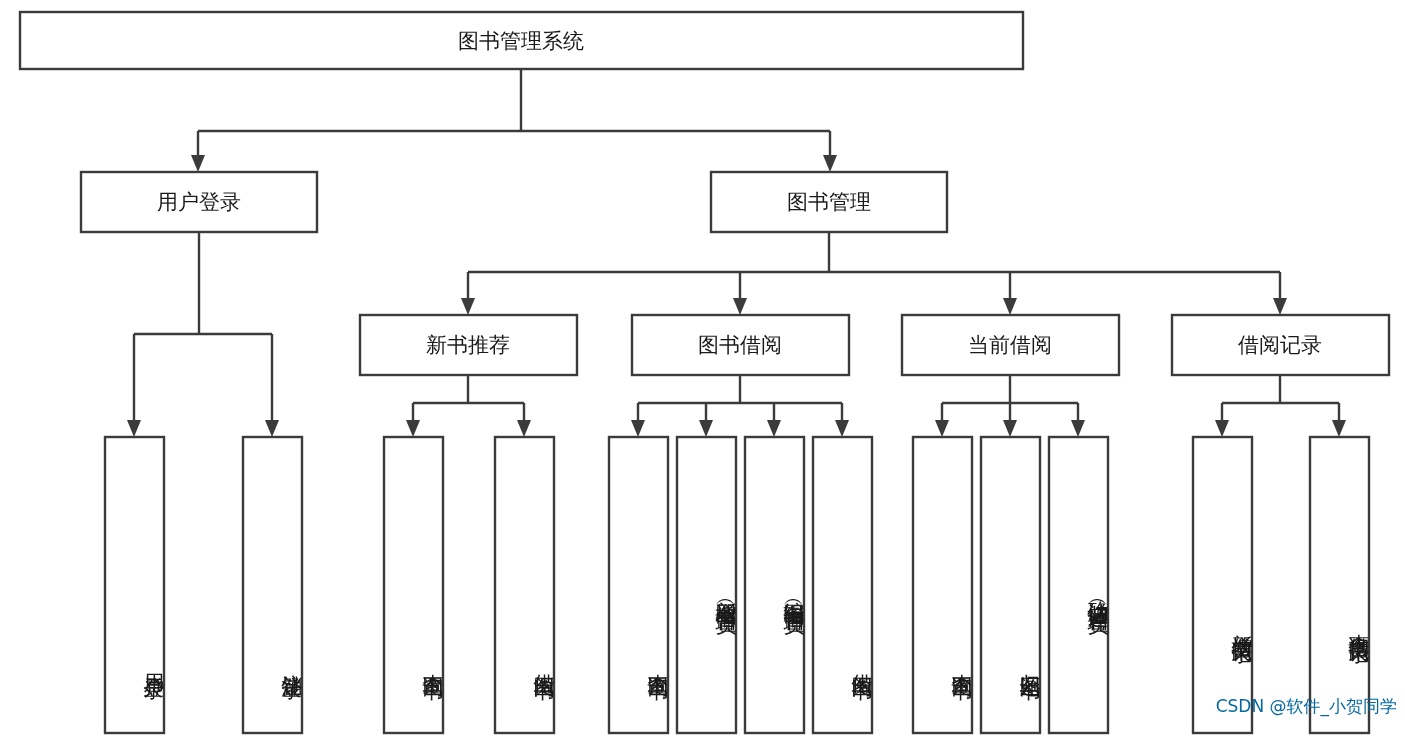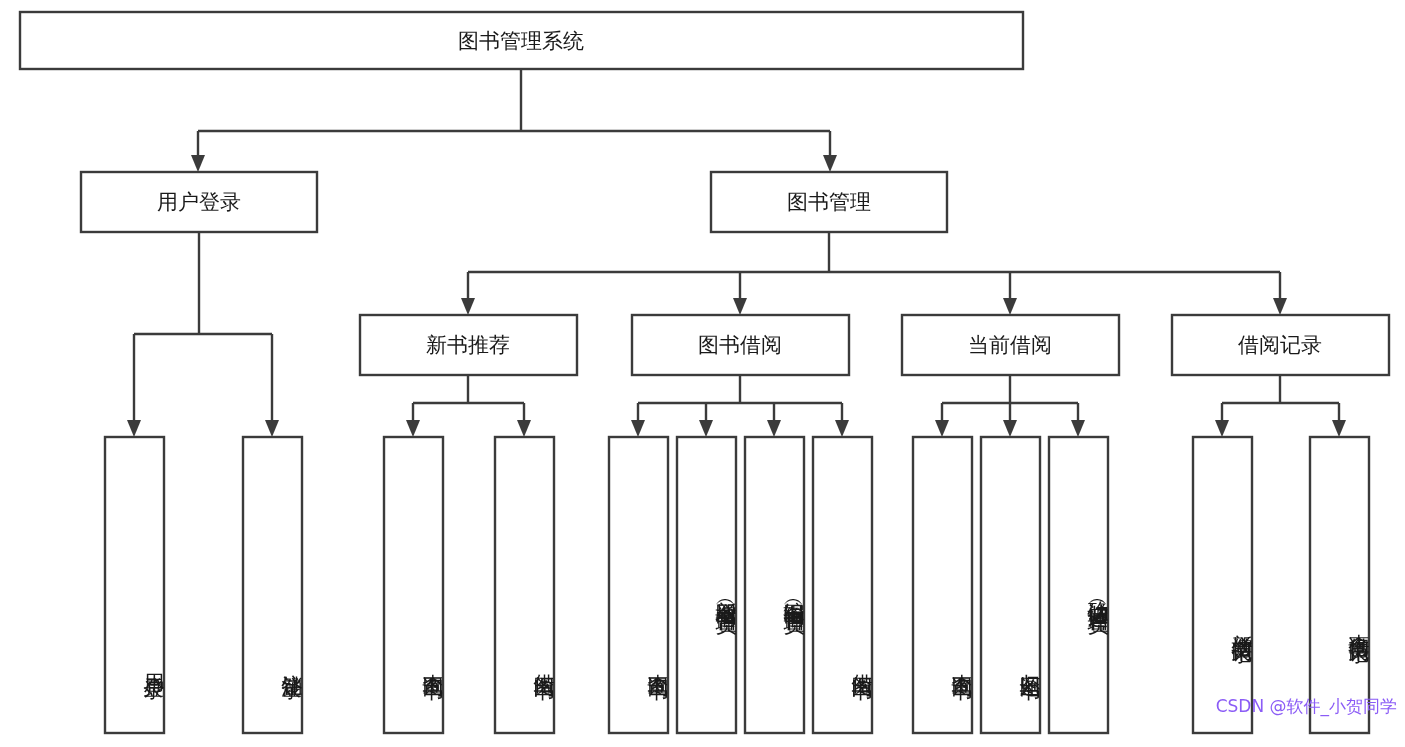--- a/index.html
+++ b/index.html
@@ -63,21 +63,21 @@
     align-items: flex-start;
     justify-content: center;
     pointer-events: none;
   }
   .watermark {
     position: absolute;
     right: 8px;
     bottom: 6px;
     font-family: "DejaVu Sans", "Liberation Sans", sans-serif;
     font-size: 17px;
-    color: #8b5cf6;
+    color: #0369a1;
     white-space: nowrap;
     margin-top: 12px;
   }
 </style>
 </head>
 <body>
 
 <div id="diagram-root">
 
   <svg class="tree-canvas" viewBox="0 0 1405 747" xmlns="http://www.w3.org/2000/svg">

